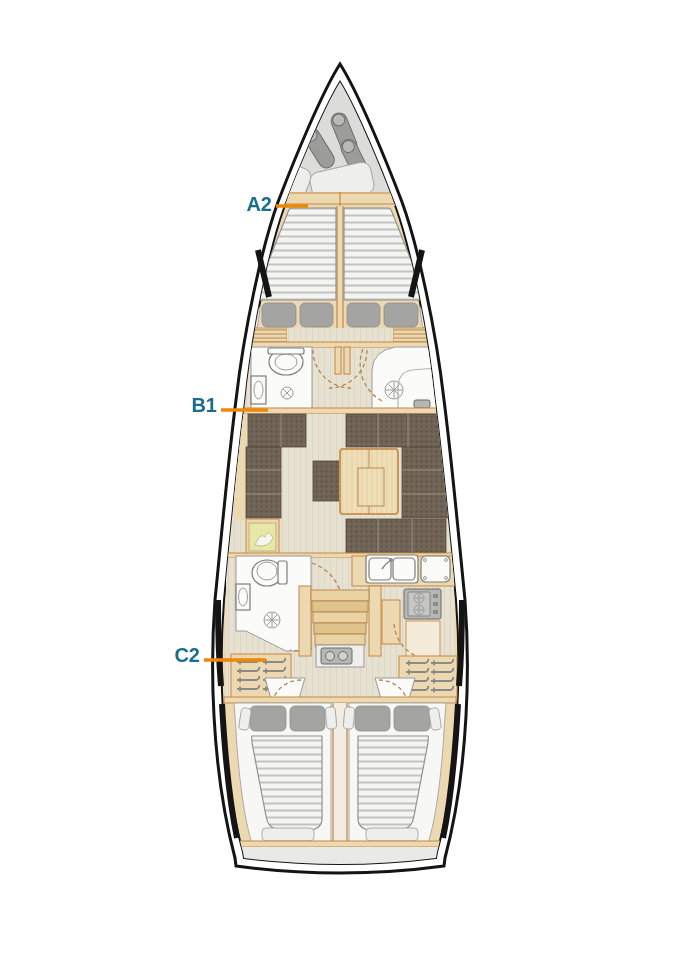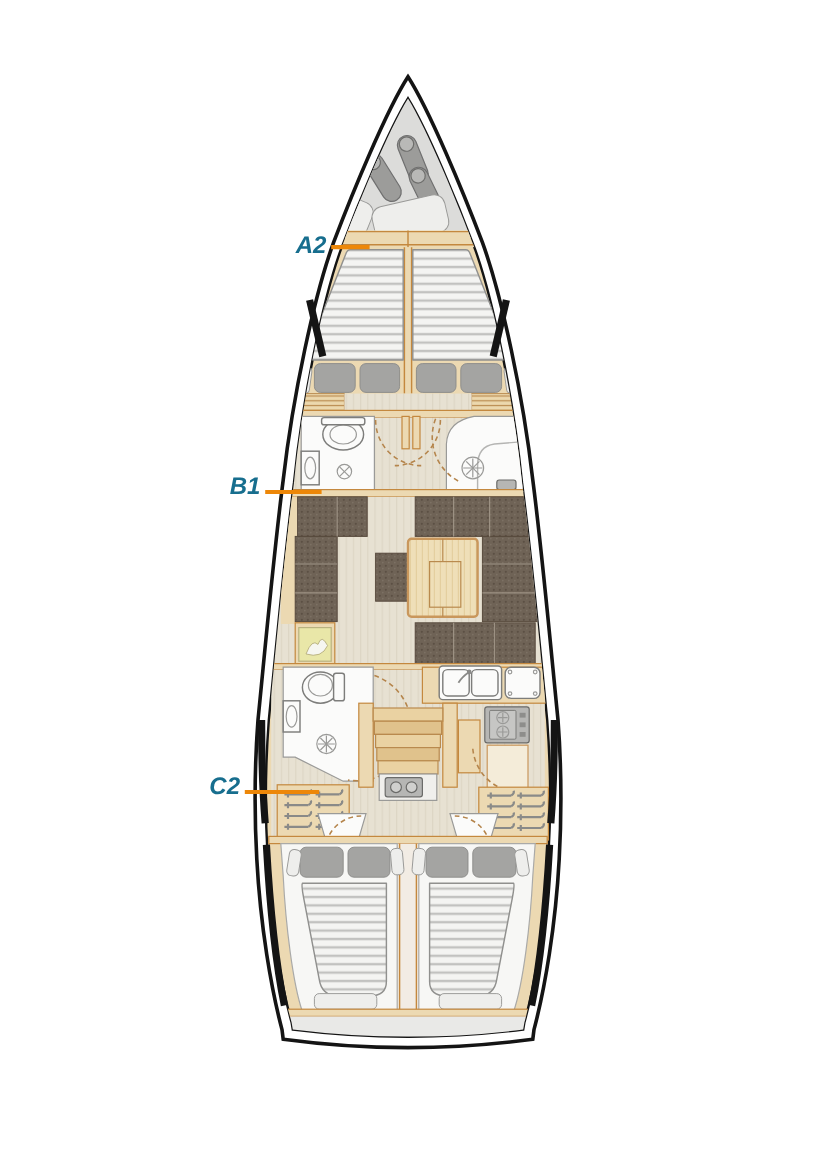--- a/index.html
+++ b/index.html
@@ -1,16 +1,16 @@
 <!DOCTYPE html>
 <html style="--teal: #176e8e; --orange: #ed8708; --hull: #141414; --trim: #ecd9b2; --trim_line: #c4883e; --floor: #e7e1d2; --forepeak: #dcdcda; --room: #fbfbfa; --mattress: #f4f4f2; --mattress_stripe: #c2c2c0; --pillow: #a4a4a2; --sofa: #6f6356; --table: #efdfb8; --appliance: #b6b6b4; --chart: #e9e7a8;"><head>
 <meta charset="utf-8">
 <style>
   html,body{margin:0;padding:0;background:#ffffff;}
-  .stage{position:relative;width:679px;height:960px;background:#fff;font-family:"Liberation Sans",sans-serif;font-style:italic;}
+  .stage{position:relative;width:679px;height:960px;background:#fff;font-family:"Liberation Sans",sans-serif;}
   svg{display:block}
   .hull-outer{fill:#ffffff;stroke:var(--hull,#141414);stroke-width:3;}
   .hull-inner{fill:var(--trim,#ecd9b2);stroke:var(--hull,#141414);stroke-width:2;}
   .trim{fill:var(--trim,#ecd9b2);stroke:var(--trim_line,#c4883e);stroke-width:1;}
   .trim-nb{fill:var(--trim,#ecd9b2);}
   .trimline{stroke:var(--trim_line,#c4883e);stroke-width:1.2;fill:none;}
   .room{fill:var(--room,#fbfbfa);stroke:#9a9a98;stroke-width:1;}
   .floor{fill:url(#woodFloor);}
   .forepeak{fill:var(--forepeak,#dcdcda);stroke:#a9a9a7;stroke-width:1;}
   .mattress{fill:url(#mattressP);stroke:#90908e;stroke-width:1.2;stroke-linejoin:round;}

